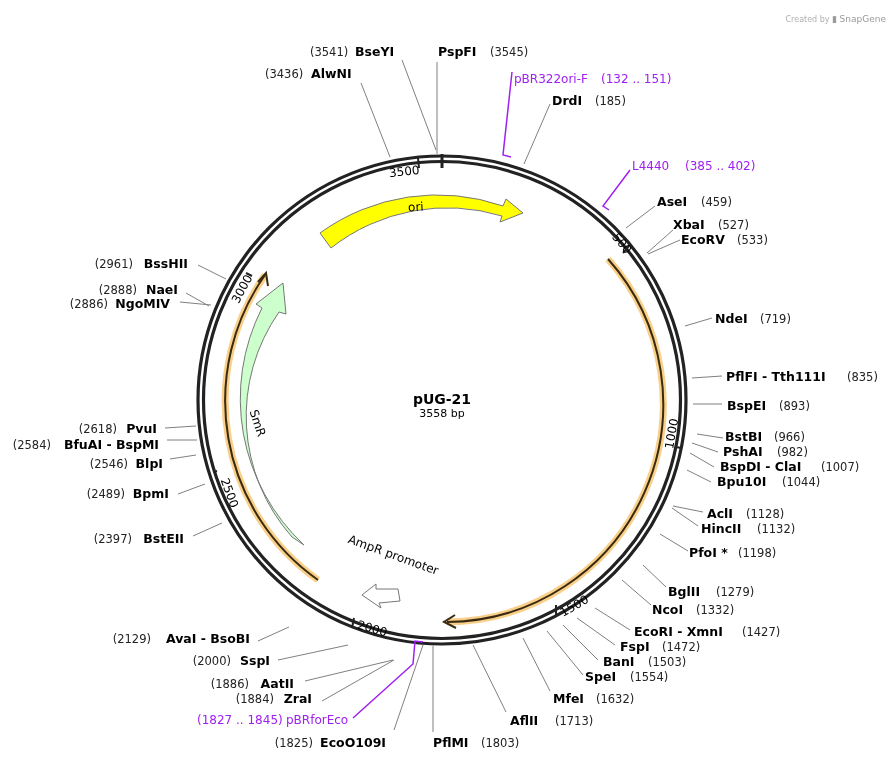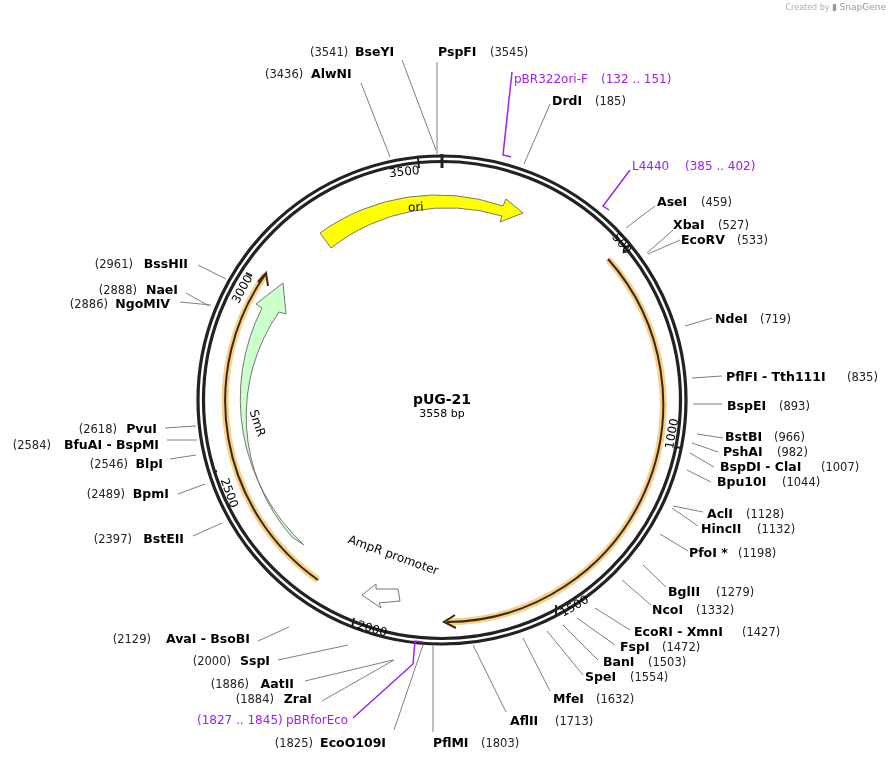--- a/index.html
+++ b/index.html
@@ -2,21 +2,21 @@
 <html><head>
 <meta charset="utf-8">
 <style>
   html, body { margin:0; padding:0; background:#ffffff; }
   body { width:892px; height:761px; position:relative; overflow:hidden; font-family:"DejaVu Sans", sans-serif; }
   #map { position:absolute; left:0; top:0; }
   .lbl { font-family:"DejaVu Sans", sans-serif; font-size:12px; fill:#000; }
   .enz { font-weight:bold; font-size:12.5px; }
   .pos { font-size:11.5px; fill:#222; }
   .primer { fill:#a020f0; font-size:12px; }
-  .credit { position:absolute; right:6px; top:2px; font-size:8px; color:#b0b0b0; font-family:"DejaVu Sans", sans-serif; }
+  .credit { position:absolute; right:6px; top:14px; font-size:8px; color:#b0b0b0; font-family:"DejaVu Sans", sans-serif; }
   .credit .brand { color:#9a9a9a; font-size:9px; }
 </style>
 </head>
 <body>
 
 <div class="credit">
   <span>Created by</span>
   <span class="brand">▮</span>
   <span class="brand">SnapGene</span>
 </div>

